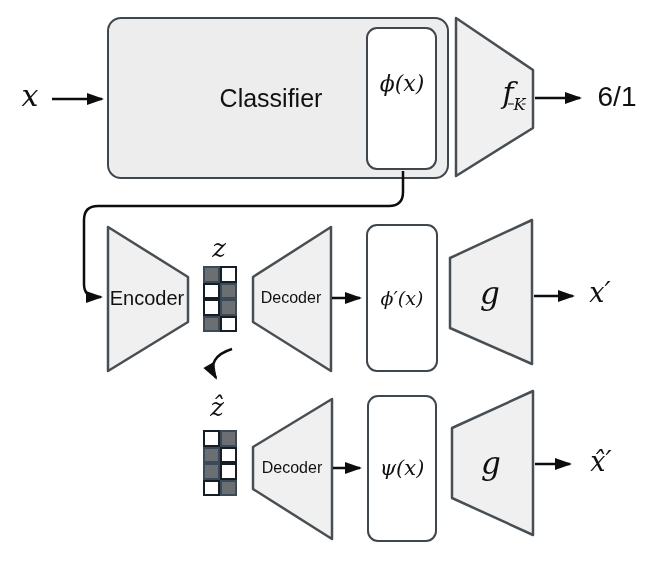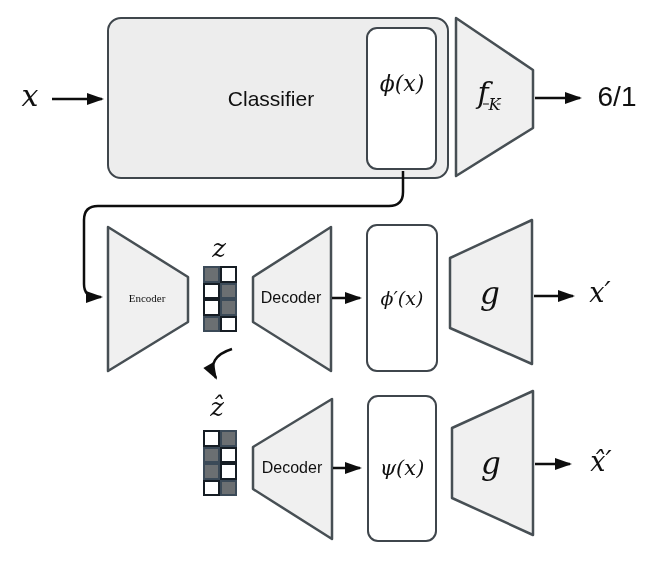--- a/index.html
+++ b/index.html
@@ -83,28 +83,28 @@
     <path d="M535,98 L580,98" stroke="#0d0d0d" stroke-width="2.5" fill="none" marker-end="url(#ah)"></path>
     <path d="M403,171 L403,192 Q403,206 389,206 L98,206 Q84,206 84,220 L84,284 Q84,297 97,297 L101,297" stroke="#0d0d0d" stroke-width="2.5" fill="none" marker-end="url(#ah)"></path>
     <path d="M332,298 L360,298" stroke="#0d0d0d" stroke-width="2.5" fill="none" marker-end="url(#ah)"></path>
     <path d="M534,296 L573,296" stroke="#0d0d0d" stroke-width="2.5" fill="none" marker-end="url(#ah)"></path>
     <path d="M232,349 C216,354 208,364 216,378" stroke="#0d0d0d" stroke-width="2.5" fill="none" marker-end="url(#ah)"></path>
     <path d="M333,468 L360,468" stroke="#0d0d0d" stroke-width="2.5" fill="none" marker-end="url(#ah)"></path>
     <path d="M535,464 L570,464" stroke="#0d0d0d" stroke-width="2.5" fill="none" marker-end="url(#ah)"></path>
   </svg>
 
   <div class="lbl math" style="left:30px; top:96px; font-size:30px;">x</div>
-  <div class="lbl sans" style="left:271px; top:98px; font-size:21px;">Classifier</div>
+  <div class="lbl sans" style="left:271px; top:98px; font-size:25px;">Classifier</div>
   <div class="lbl math" style="left:402px; top:84px; font-size:22px;">ϕ(x)</div>
-  <div class="lbl" style="left:489px; top:95px;text-decoration:underline;">
+  <div class="lbl" style="left:514px; top:95px;text-decoration:underline;">
     <span class="math" style="font-size:30px;">f</span><span class="math fk-sub">K</span>
   </div>
   <div class="lbl sans" style="left:617px; top:97px; font-size:28px;">6/1</div>
 
-  <div class="lbl sans" style="left:147px; top:298px; font-size:11px;font-family:Liberation Serif, serif;">Encoder</div>
+  <div class="lbl sans" style="left:147px; top:298px; font-size:20px;">Encoder</div>
   <div class="lbl math" style="left:219px; top:248px; font-size:26px;">z</div>
   <div class="lbl sans" style="left:291px; top:298px; font-size:16px;">Decoder</div>
   <div class="lbl math" style="left:402px; top:298px; font-size:19px;">ϕ′(x)</div>
   <div class="lbl math" style="left:490px; top:293px; font-size:31px;">g</div>
   <div class="lbl math" style="left:600px; top:292px; font-size:27px;">x′</div>
 
   <div class="lbl math" style="left:217px; top:407px; font-size:26px;">ẑ</div>
   <div class="lbl sans" style="left:292px; top:468px; font-size:16px;">Decoder</div>
   <div class="lbl math" style="left:402px; top:468px; font-size:21px;text-align:center;">ψ(x)</div>
   <div class="lbl math" style="left:491px; top:463px; font-size:31px;">g</div>

